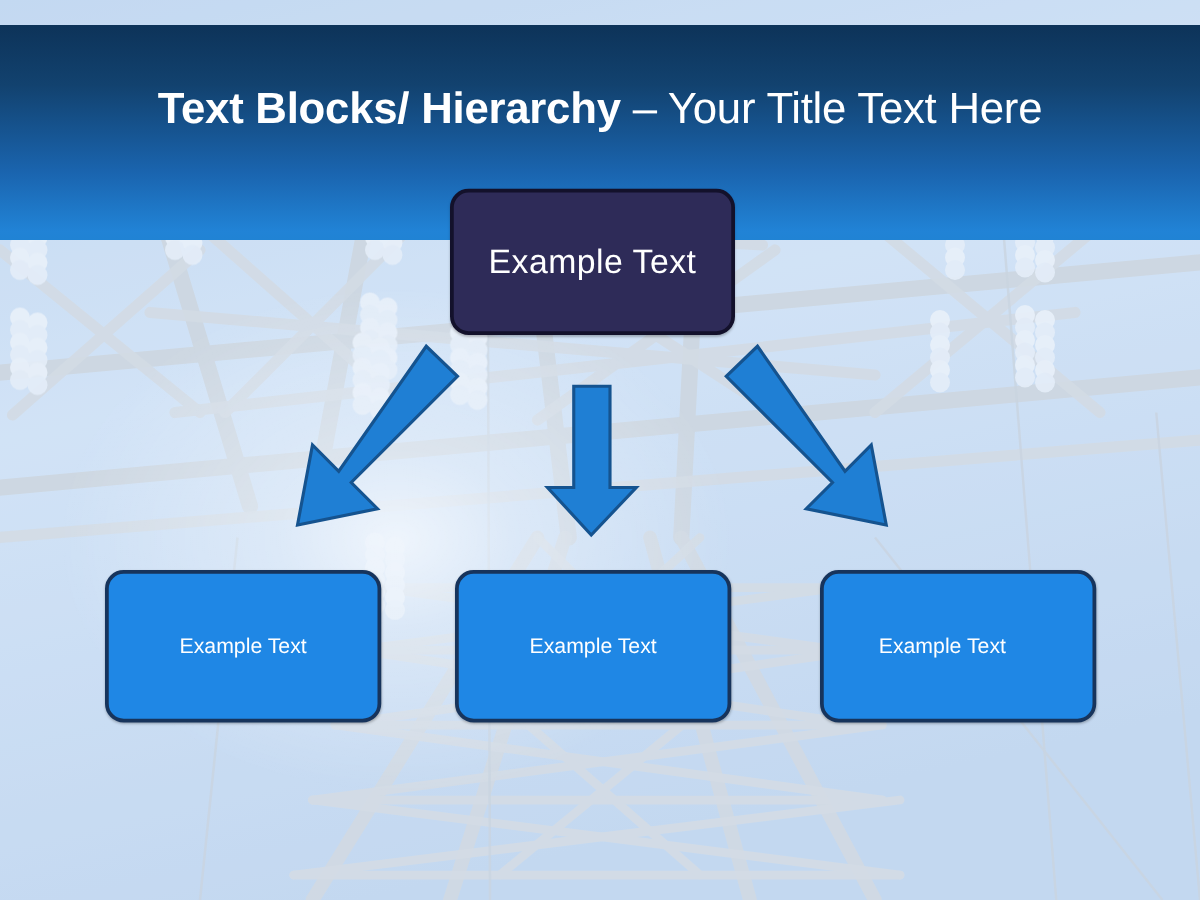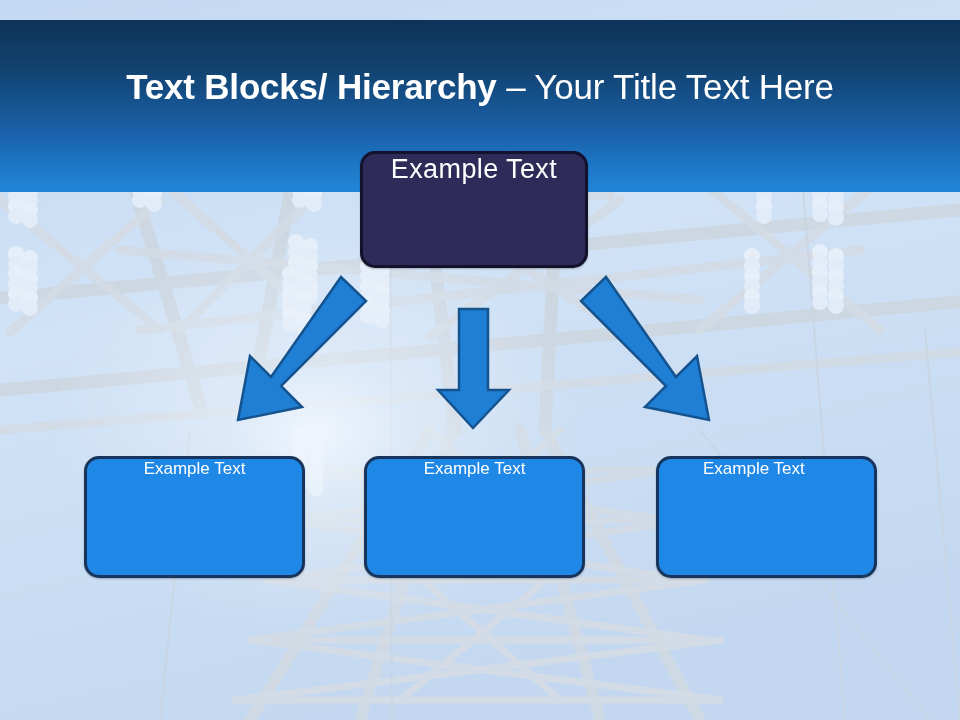--- a/index.html
+++ b/index.html
@@ -59,21 +59,21 @@
   #title .t-strong { font-weight: bold; }
   #title .t-light  { font-weight: normal; }
 
   
   .node {
     position: absolute;
     box-sizing: border-box;
     border: 3px solid #1b2a4b;
     border-radius: 15px;
     display: flex;
-    align-items: flex-start;
+    align-items: center;
     color: #ffffff;
     box-shadow: 0 1px 2px rgba(0,0,0,0.25);
   }
   .node-top {
     left: 360px;
     top: 151px;
     width: 228px;
     height: 117px;
     background: #2e2b58;
     border-color: #13112b;

